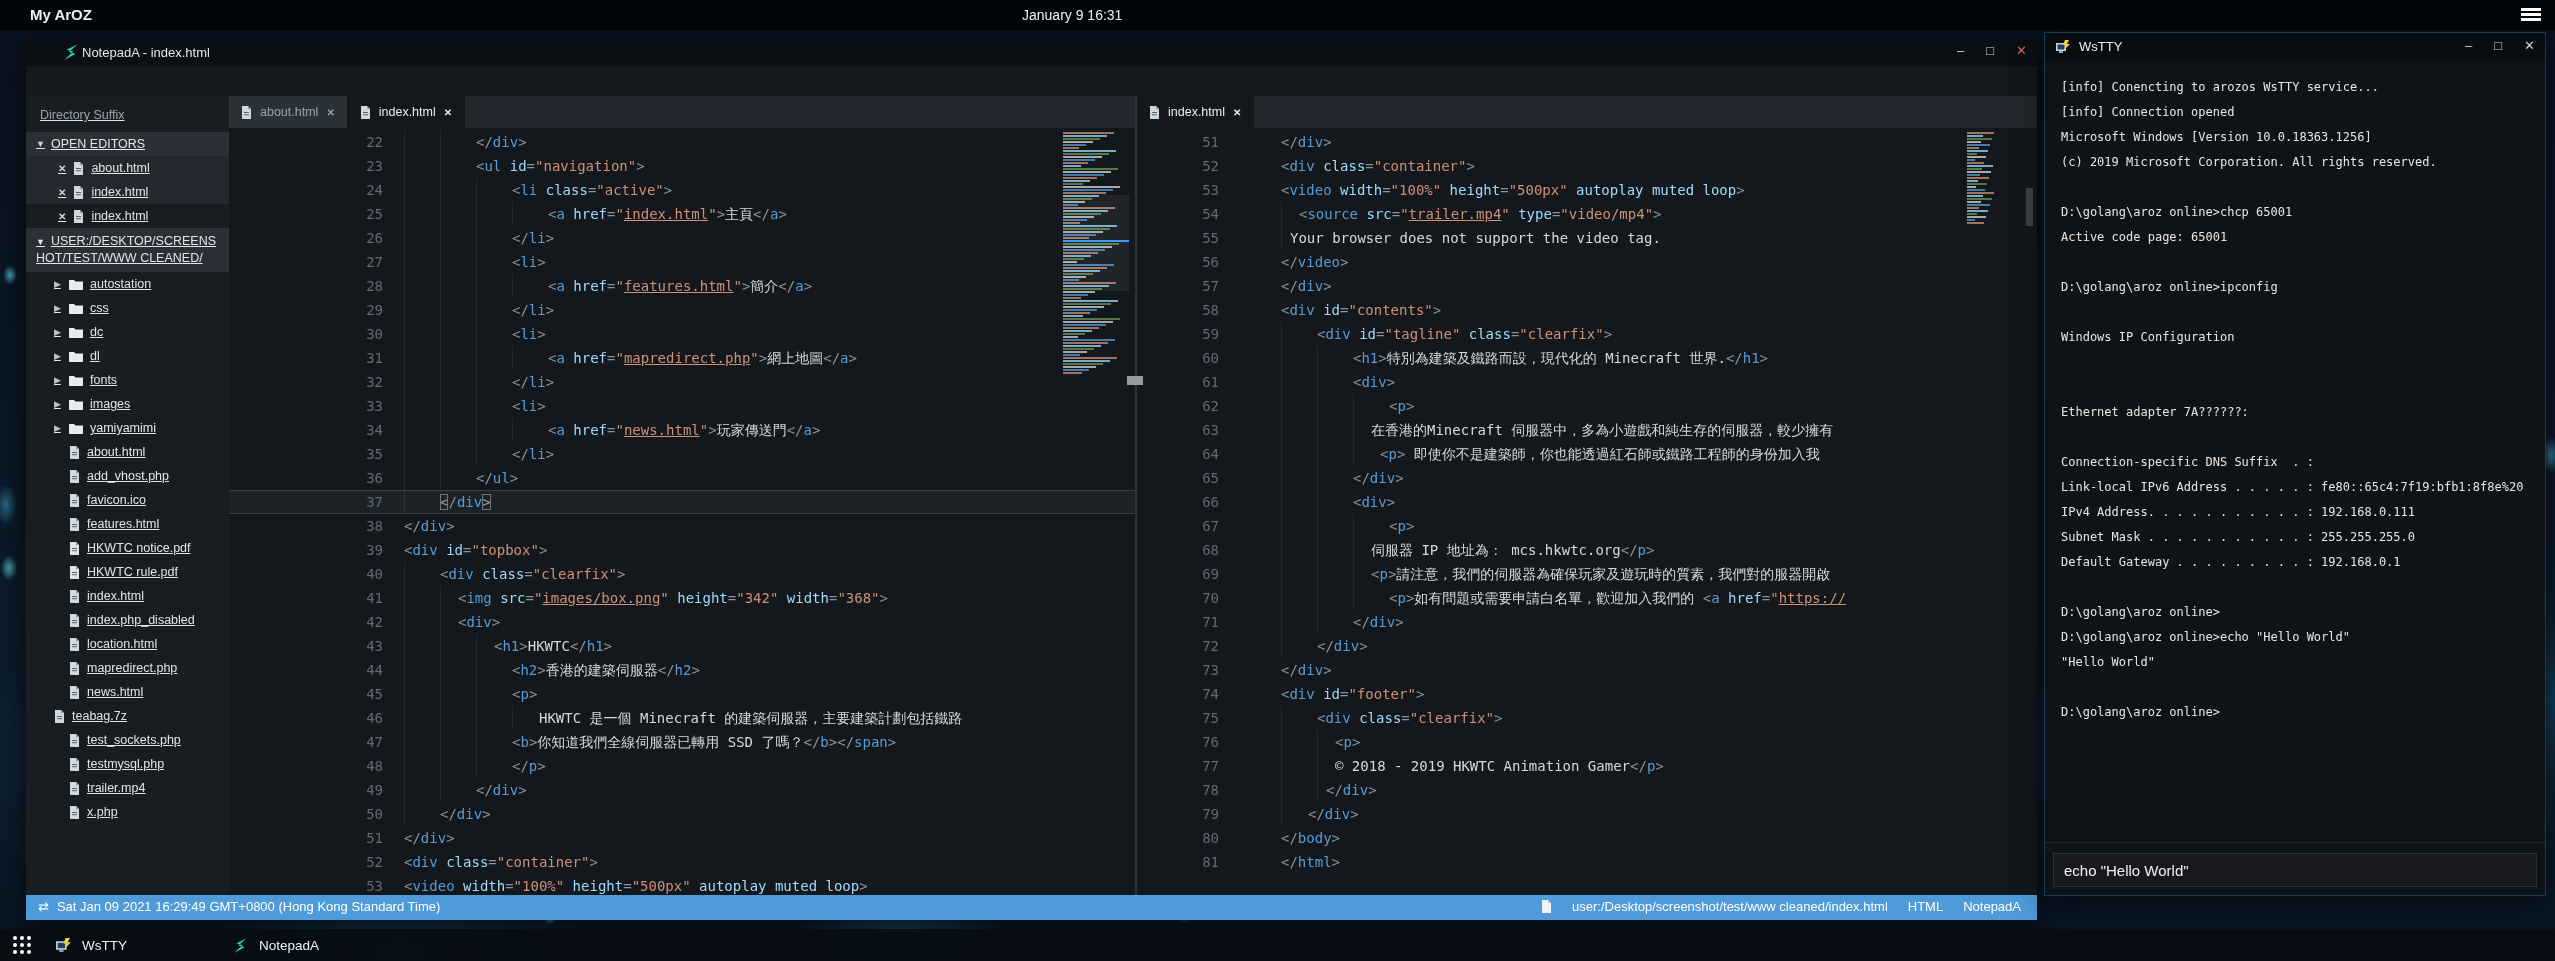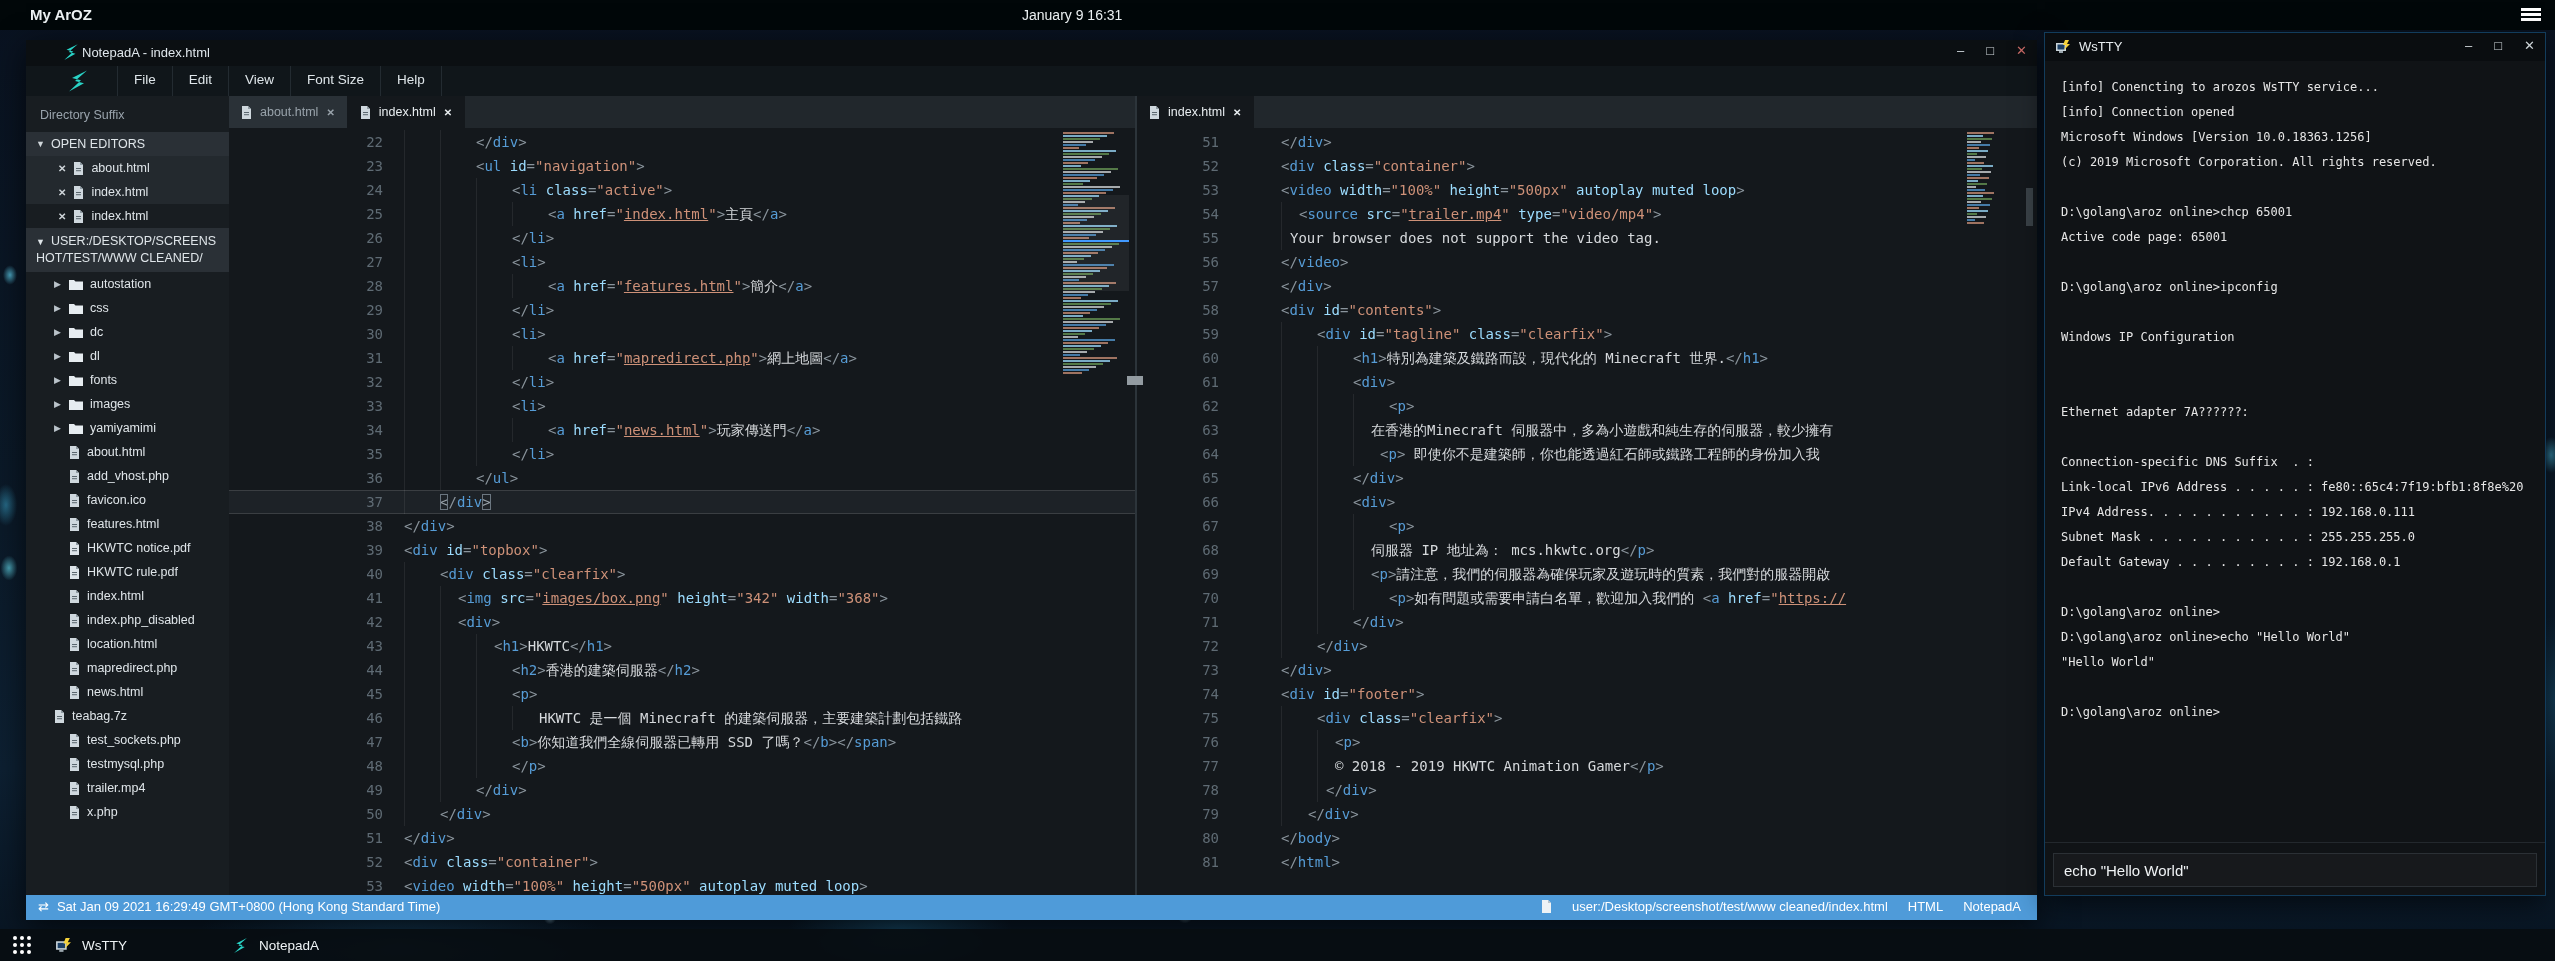--- a/index.html
+++ b/index.html
@@ -1,16 +1,16 @@
 <!DOCTYPE html>
 <html><head>
 <meta charset="utf-8">
 <style>
   html,body{margin:0;padding:0;width:2555px;height:961px;overflow:hidden;background:#0a131c;font-family:"Liberation Sans",sans-serif;}
-  .abs{position:absolute;}
+  .abs{position:absolute;text-decoration:underline;}
   
   #wallpaper{left:0;top:0;width:2555px;height:961px;
     background-image:
       radial-gradient(10px 10px at 865px 912px, rgba(140,230,255,.95), transparent 70%),
       radial-gradient(26px 14px at 835px 903px, rgba(80,200,235,.55), transparent 70%),
       radial-gradient(8px 8px at 757px 907px, rgba(255,255,255,.8), transparent 70%),
       radial-gradient(7px 7px at 1035px 906px, rgba(255,205,130,.85), transparent 70%),
       radial-gradient(34px 12px at 1660px 902px, rgba(255,215,150,.5), transparent 70%),
       radial-gradient(9px 9px at 1940px 912px, rgba(255,255,255,.55), transparent 70%),
       radial-gradient(12px 12px at 1185px 915px, rgba(200,240,255,.5), transparent 70%),
@@ -114,32 +114,20 @@
   <div id="np-title" class="abs">
     <svg class="logo-s" width="18" height="18" viewBox="0 0 16 16">
         <path fill="#29d3c6" d="M14 1 L4 6 L10 7.5 L2 15 L12 9.5 L6 8 Z"></path>
       </svg>
     <span class="t">NotepadA - index.html</span>
     <span class="wbtns">
       <span>–</span>
       <span>□</span>
       <span class="close">✕</span>
     </span>
-  </div>
-  <div id="np-menu" class="abs">
-    <svg class="logo-s" style="left:40px;width:24px;height:24px;top:3px" viewBox="0 0 16 16">
-        <path fill="#29d3c6" d="M14 1 L4 6 L10 7.5 L2 15 L12 9.5 L6 8 Z"></path>
-      </svg>
-    <span class="mitems" id="menu-items">
-        <span class="mitem">File</span>
-        <span class="mitem">Edit</span>
-        <span class="mitem">View</span>
-        <span class="mitem">Font Size</span>
-        <span class="mitem">Help</span>
-      </span>
   </div>
 
   <div id="sidebar" class="abs">
     <div id="sb-head">Directory Suffix</div>
     <div class="sb-sec">
       <span class="chev">▼</span>
       <span>OPEN EDITORS</span>
     </div>
     <div id="open-editors">
         <div class="sb-row lt">

